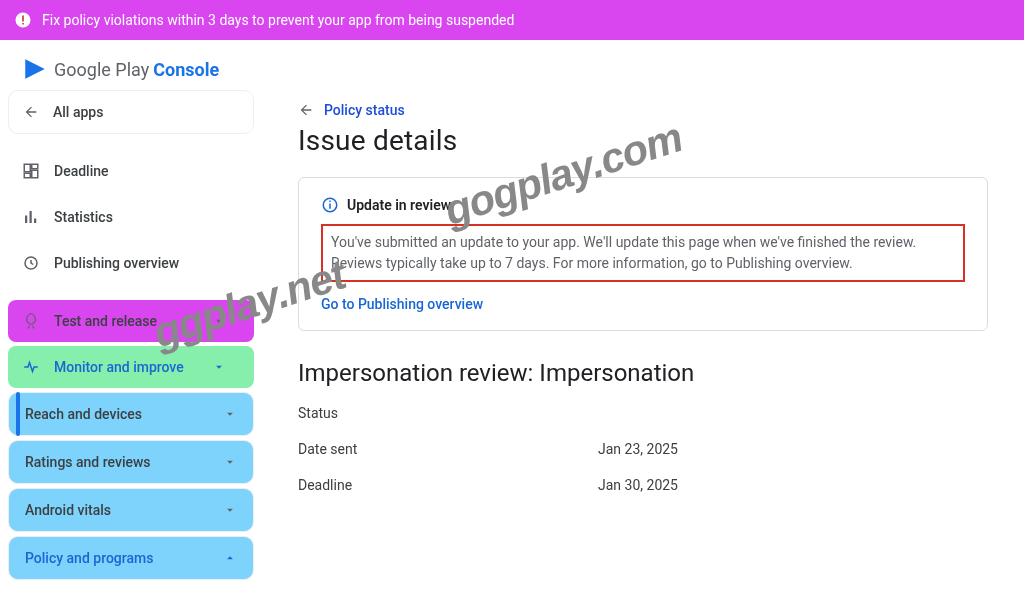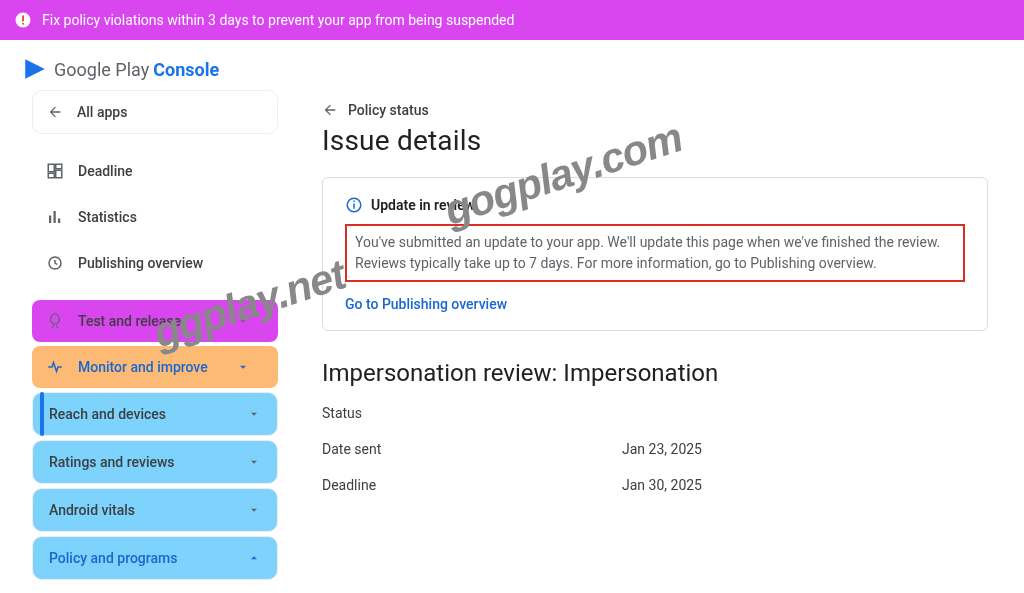--- a/index.html
+++ b/index.html
@@ -6,38 +6,38 @@
   body { font-family: 'Google Sans', Roboto, Arial, sans-serif; background: #fff; color: #202124; width: 1024px; height: 593px; overflow: hidden; position: relative; }
   
   .alert-bar { background: #d946ef; color: #fff; height: 40px; display: flex; align-items: center; padding: 0 14px; font-size: 14px; }
   .alert-bar svg { margin-right: 10px; flex-shrink: 0; }
   
   .logo { display: flex; align-items: center; padding: 16px 22px 8px 22px; font-size: 18px; }
   .logo svg { margin-right: 6px; }
   .logo-play { color: #5f6368; font-weight: 400; margin-right: 4px;}
   .logo-console { color: #1a73e8; font-weight: 700; }
 
-  .layout { display: flex; height: calc(100% - 40px - 56px); margin-left: 24px; }
+  .layout { display: flex; height: calc(100% - 40px - 56px); }
   .sidebar { width: 262px; padding: 0 8px 0 8px; display: flex; flex-direction: column; gap: 4px; }
   .main { flex: 1; padding: 12px 36px 0 36px; overflow: hidden; }
 
   .all-apps { display: flex; align-items: center; height: 44px; background:#fff; border:1px solid #eceef1; border-radius: 10px; margin: 0 0 12px 0; padding: 0 14px; color:#3c4043; font-size:14px; font-weight:500;}
   .all-apps svg { margin-right: 14px; }
 
   .nav-item { display: flex; align-items: center; height: 42px; padding: 0 14px; border-radius: 8px; font-size: 14px; color:#3c4043; font-weight:500; }
   .nav-item svg { margin-right: 14px; flex-shrink:0; }
   .nav-item.active-light { background: #d946ef; }
-  .nav-item.active-blue { background: #fdba74; color:#1967d2;text-align:center; }
+  .nav-item.active-blue { background: #86efac; color:#1967d2;text-align:center; }
   .nav-item .chev { margin-left: auto; }
 
   .pill { display:flex; align-items:center; justify-content:space-between; height:44px; padding:0 16px; background:#7dd3fc; border:1px solid #eceef1; border-radius:10px; font-size:14px; font-weight:500; color:#3c4043;}
   .pill.active { color:#1967d2;gap:28px; }
   .active-indicator { position:absolute; left:8px; width:4px; height:44px; background:#1a73e8; border-radius:4px; }
 
-  .back-row { display:flex; align-items:flex-end; font-size:14px; color:#404040; font-weight:500; margin-bottom:6px;}
+  .back-row { display:flex; align-items:flex-end; font-size:14px; color:#1d4ed8; font-weight:500; margin-bottom:6px;}
   .back-row svg { margin-right:10px;}
   .page-title { font-size:28px; font-weight:400; color:#202124; margin-bottom:20px; letter-spacing:0.2px;}
 
   .card { border:1px solid #dadce0; border-radius:6px; padding:18px 22px; position:relative; }
   .card-head { display:flex; align-items:center; font-size:14px; font-weight:600; color:#202124; margin-bottom:10px;}
   .card-head svg { margin-right:8px;}
   .card-body-wrap { border:2px solid #d93025; padding:6px 8px; margin-bottom:14px;}
   .card-body { font-size:14px; color:#5f6368; line-height:1.5; }
   .card-link { font-size:14px; color:#1967d2; font-weight:500; }
 

